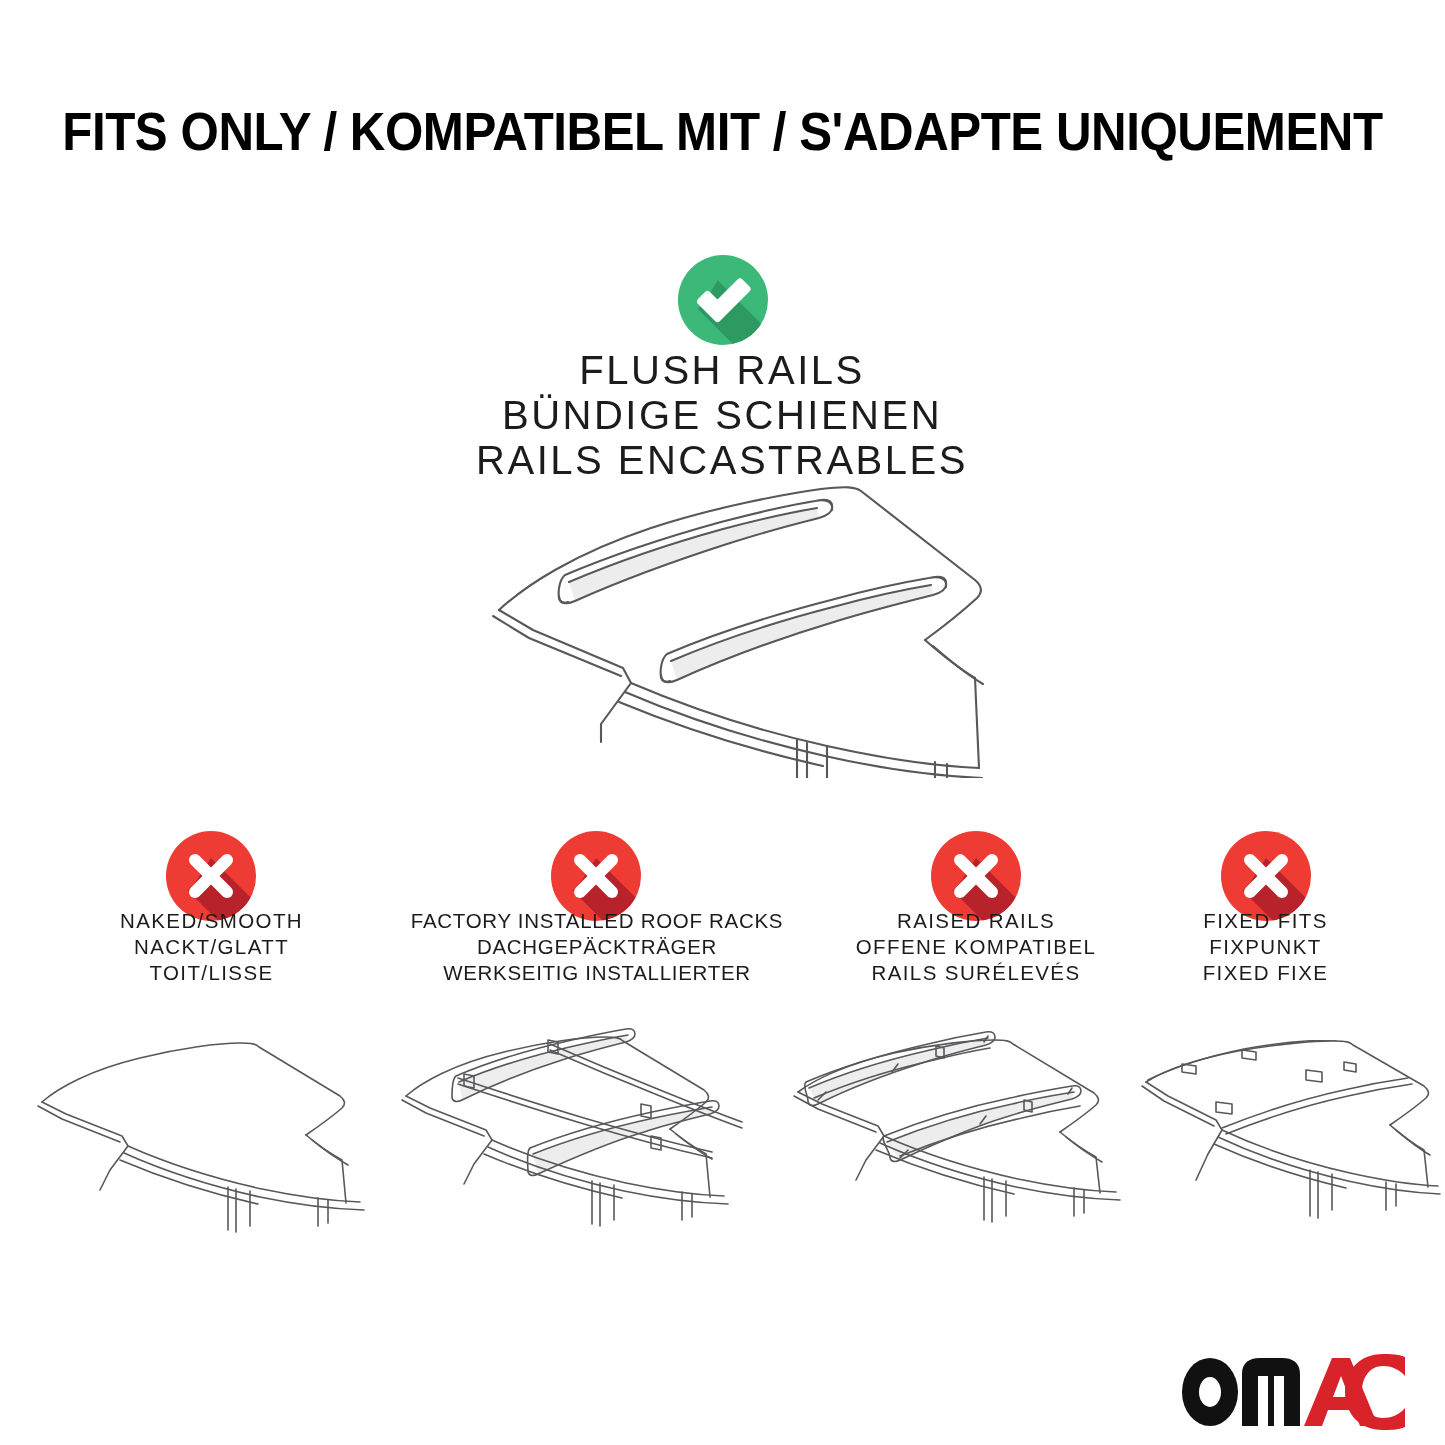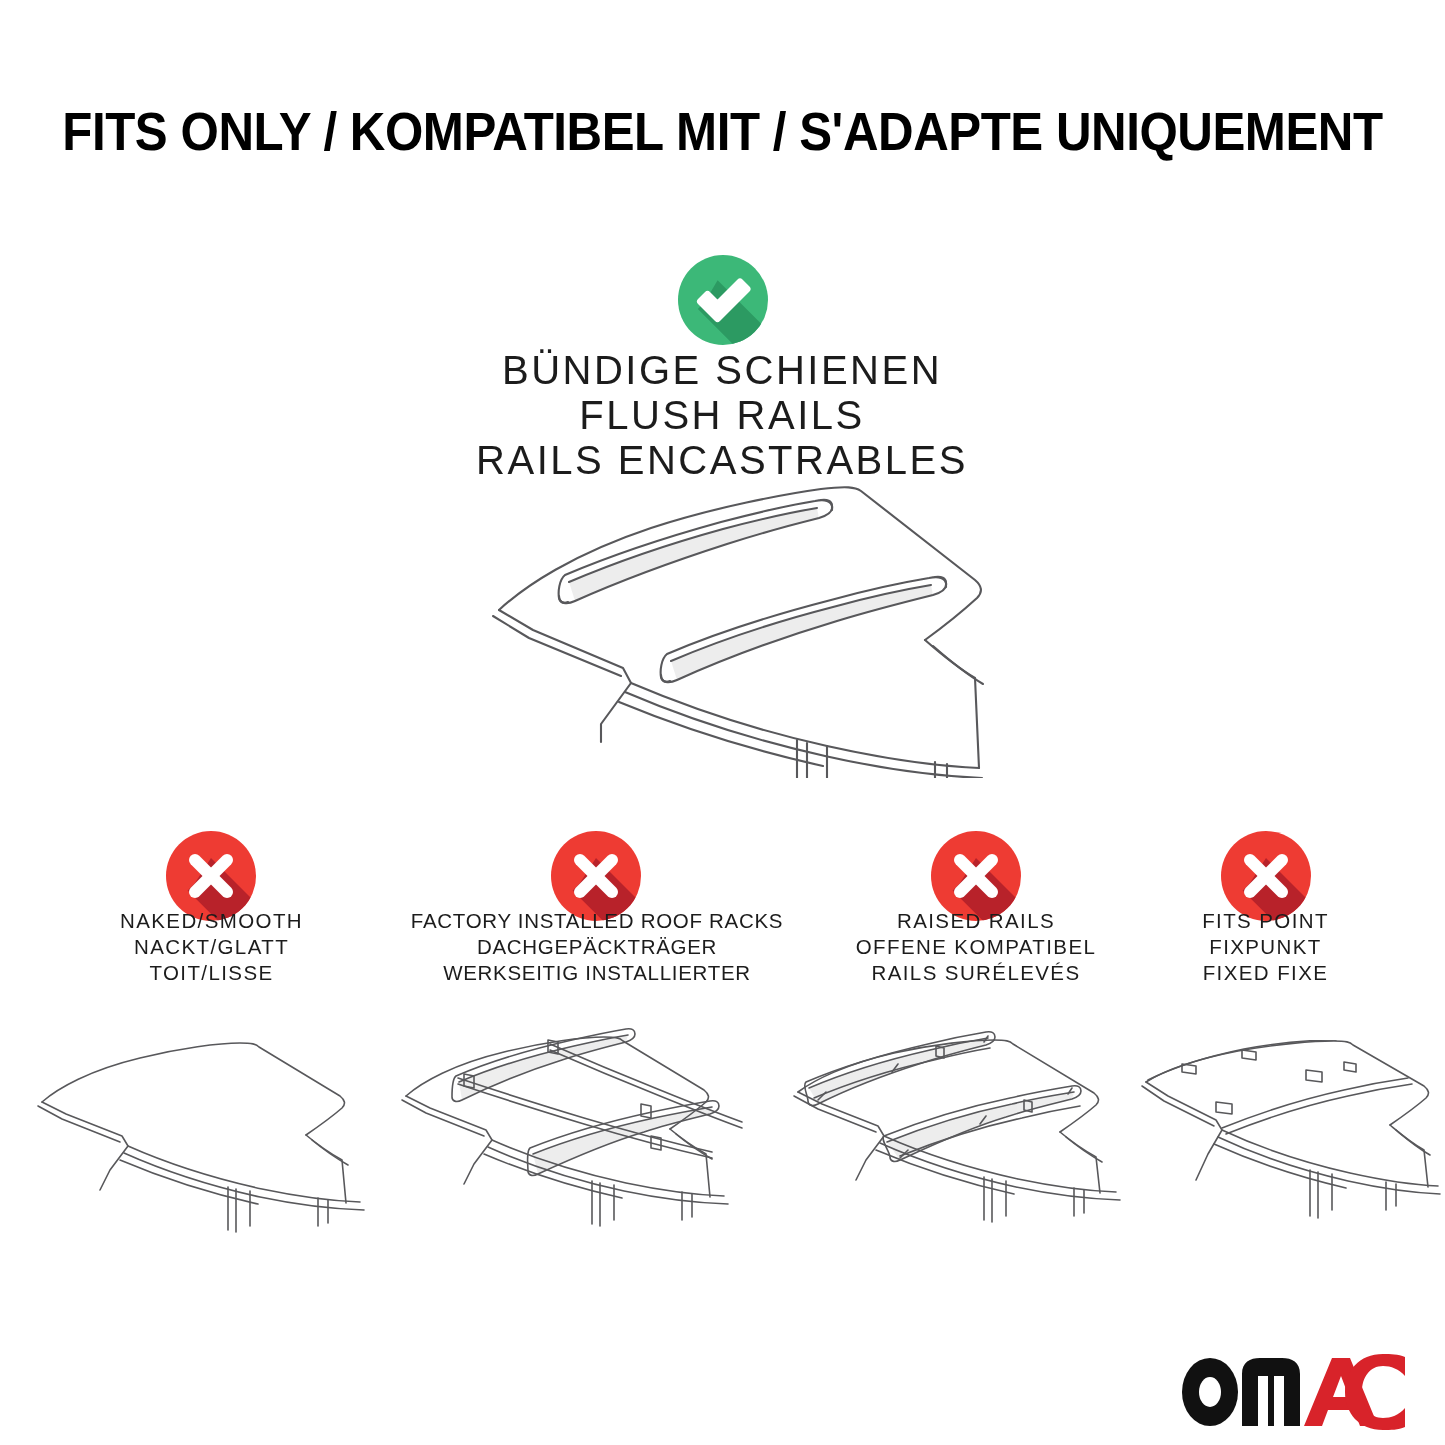--- a/index.html
+++ b/index.html
@@ -84,22 +84,22 @@
 <div class="title">FITS ONLY / KOMPATIBEL MIT / S'ADAPTE UNIQUEMENT</div>
 
 <div class="badge ok" style="left:678px; top:255px;">
   <div class="shadow" style="clip-path:polygon(44% 28%, 100% 84%, 100% 100%, 62% 100%, 22% 60%, 30% 52%);"></div>
   <svg viewBox="0 0 90 90" aria-hidden="true">
     <path d="M22.5 46.5 L29.5 39.5 L39.5 49.5 L62 27 L69 34 L39.5 63.5 Z" fill="#ffffff" stroke="#ffffff" stroke-width="7" stroke-linejoin="round" stroke-linecap="round"></path>
   </svg>
 </div>
 
 <div class="label label-main" style="left:372px; top:348px; width:700px;">
+  <div>FLUSH RAILS</div>
   <div>BÜNDIGE SCHIENEN</div>
-  <div>FLUSH RAILS</div>
   <div>RAILS ENCASTRABLES</div>
 </div>
 
 <div class="illo" style="left:455px; top:478px; width:560px; height:300px;">
   <svg viewBox="0 0 560 300" aria-hidden="true">
     <g fill="none" stroke="#58585b" stroke-width="2.1" stroke-linecap="round" stroke-linejoin="round">
 
       <path d="M44 132 C70 108 118 76 196 50 C260 29 330 16 366 11
                C392 8 400 9 406 13 L520 102 C527 108 528 114 522 120
                C510 131 492 146 470 162"></path>
@@ -328,21 +328,21 @@
   <div class="shadow" style="clip-path:polygon(50% 30%, 100% 80%, 100% 100%, 58% 100%, 24% 66%, 32% 58%);"></div>
   <svg viewBox="0 0 90 90" aria-hidden="true">
     <g stroke="#ffffff" stroke-width="12" stroke-linecap="round">
       <line x1="29" y1="29" x2="61" y2="61"></line>
       <line x1="61" y1="29" x2="29" y2="61"></line>
     </g>
   </svg>
 </div>
 
 <div class="label label-sub" style="left:1118px; top:908px; width:295px;">
-  <div>FITS POINT</div>
+  <div>FIXED FITS</div>
   <div>FIXPUNKT</div>
   <div>FIXED FIXE</div>
 </div>
 
 <div class="illo" style="left:1138px; top:1040px; width:305px; height:200px;">
   <svg viewBox="0 0 305 200" aria-hidden="true">
     <g fill="none" stroke="#58585b" stroke-width="1.6" stroke-linecap="round" stroke-linejoin="round">
       <path d="M8 42 C24 32 54 20 100 11 C138 4 176 1 196 1
                C208 1 212 2 215 5 L286 46 C291 50 292 54 288 58
                C280 65 268 74 252 85"></path>

